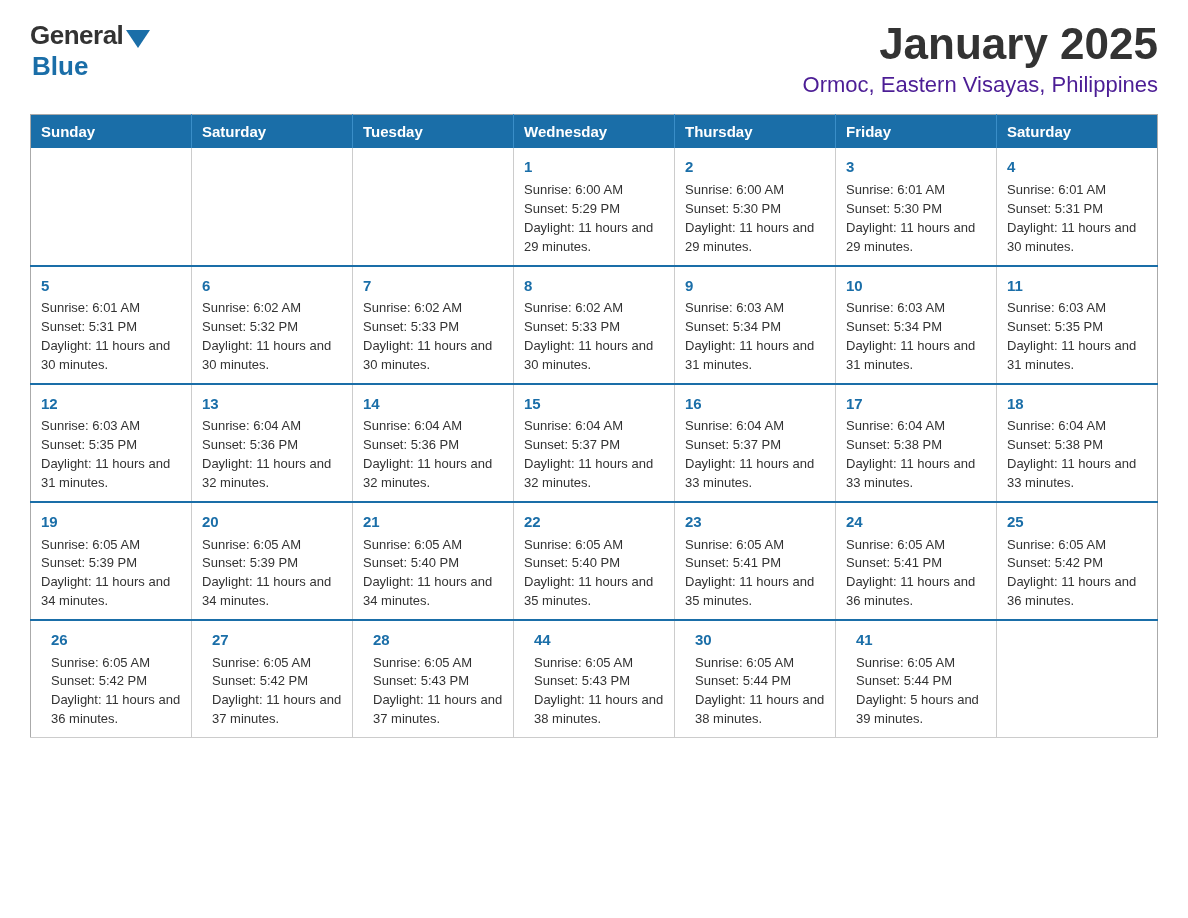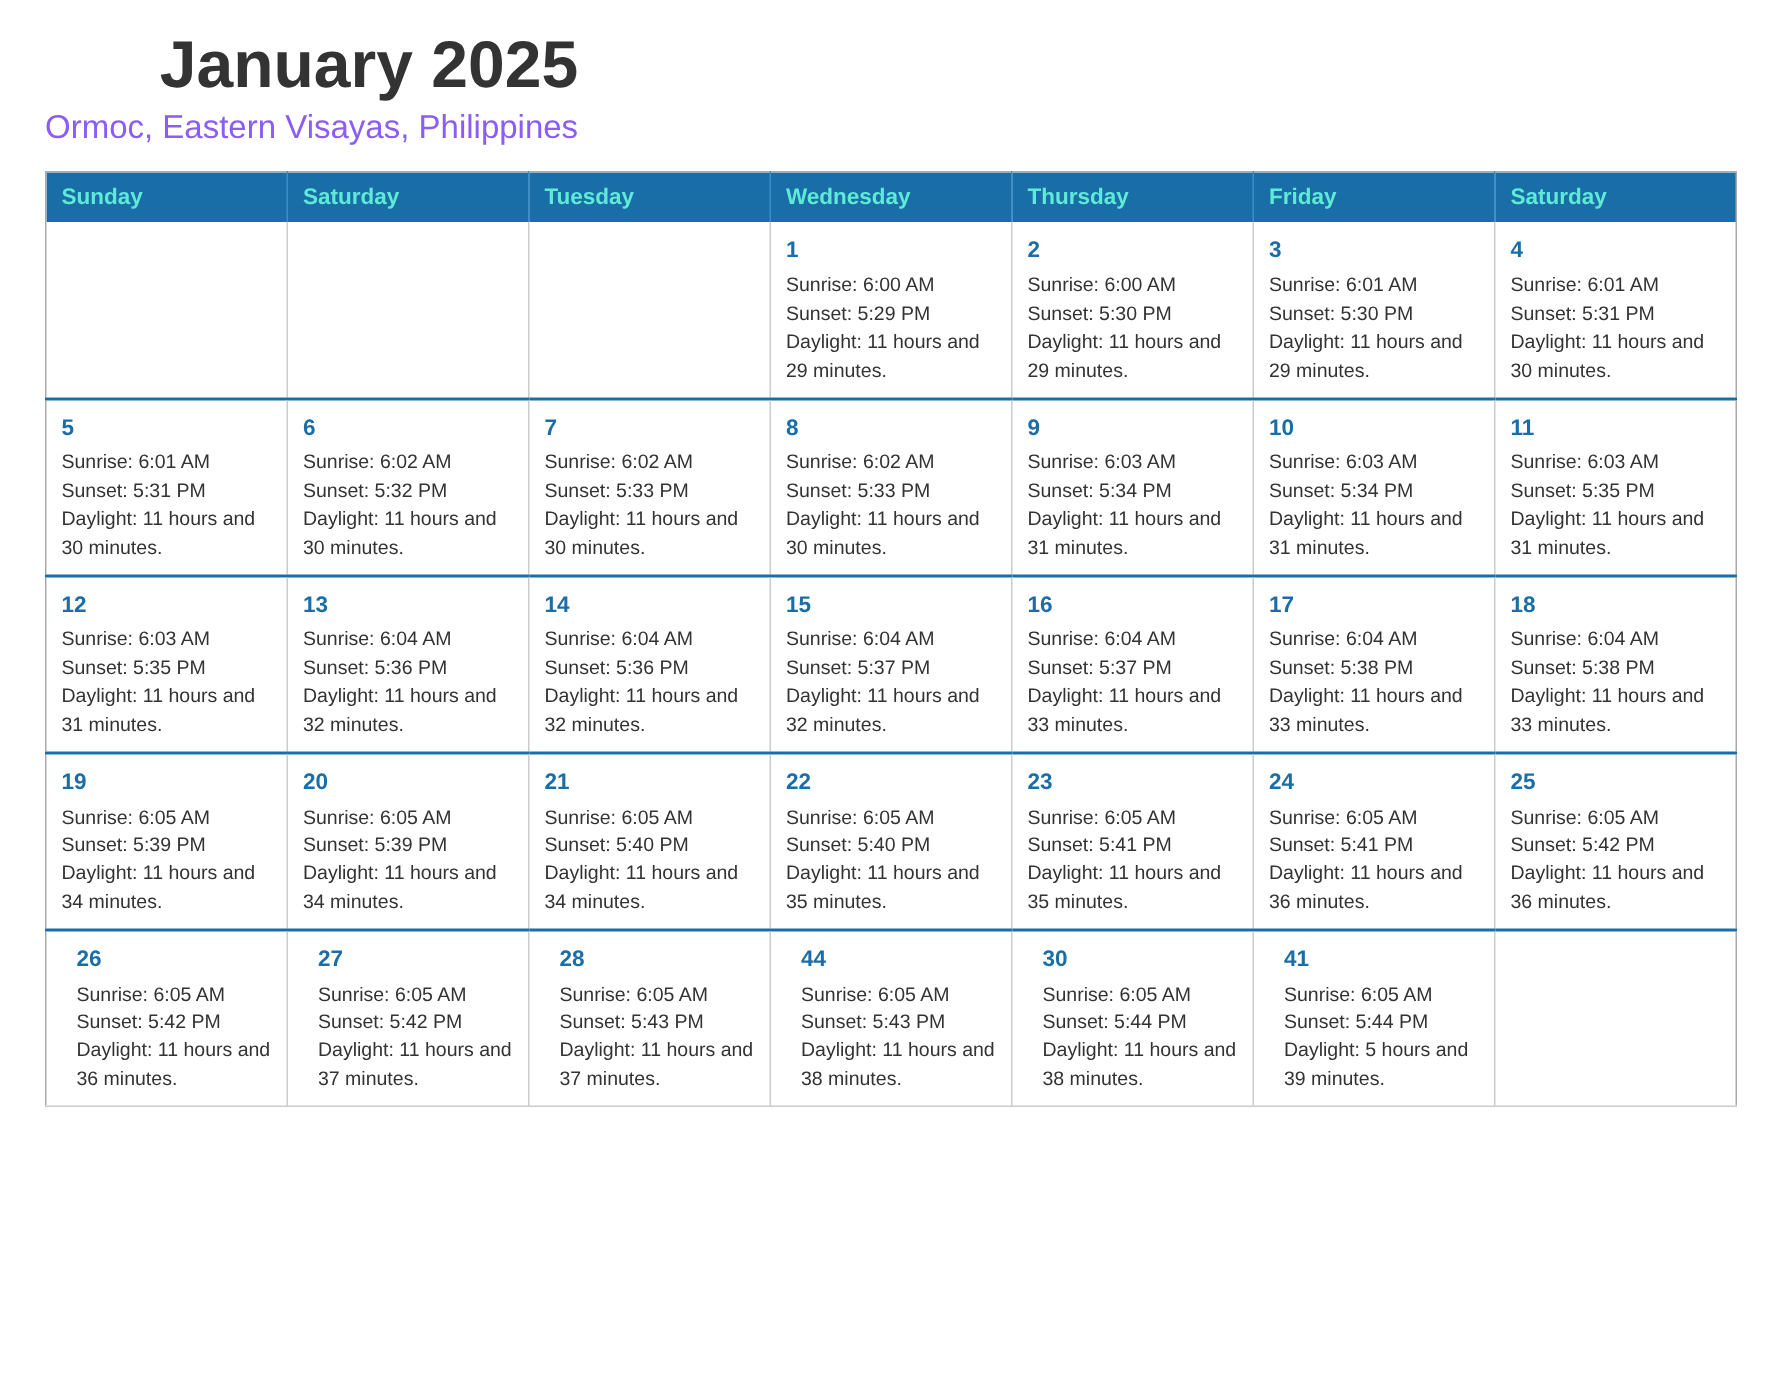--- a/index.html
+++ b/index.html
@@ -51,31 +51,31 @@
       text-align: right;
     }
     .title-month {
       font-size: 44px;
       font-weight: bold;
       color: #333;
       line-height: 1.1;
     }
     .title-location {
       font-size: 22px;
-      color: #8b5cf6;
+      color: #4c1d95;
       margin-top: 4px;
     }
     .calendar {
       width: 100%;
       border-collapse: collapse;
       border: 1px solid #aaa;
     }
     .calendar thead tr th {
       background-color: #1a6ea8;
-      color: #5eead4;
+      color: #ffffff;
       font-size: 15px;
       font-weight: bold;
       padding: 8px 10px;
       text-align: left;
       border-right: 1px solid #3a8ec8;
     }
     .calendar thead tr th:last-child {
       border-right: none;
     }
     .calendar tbody tr td {
@@ -104,20 +104,27 @@
       margin-bottom: 3px;
     }
     .day-empty {
       background: #fff;
     }
   </style>
 </head>
 <body>
 
 <div class="header">
+  <div class="logo">
+    <div class="logo-top">
+      <span class="logo-general">General</span>
+      <div class="logo-arrow"></div>
+    </div>
+    <span class="logo-blue">Blue</span>
+  </div>
   <div class="title-block">
     <div class="title-month">January 2025</div>
     <div class="title-location">Ormoc, Eastern Visayas, Philippines</div>
   </div>
 </div>
 
 <table class="calendar">
   <thead>
     <tr>
     <th>Sunday</th>

